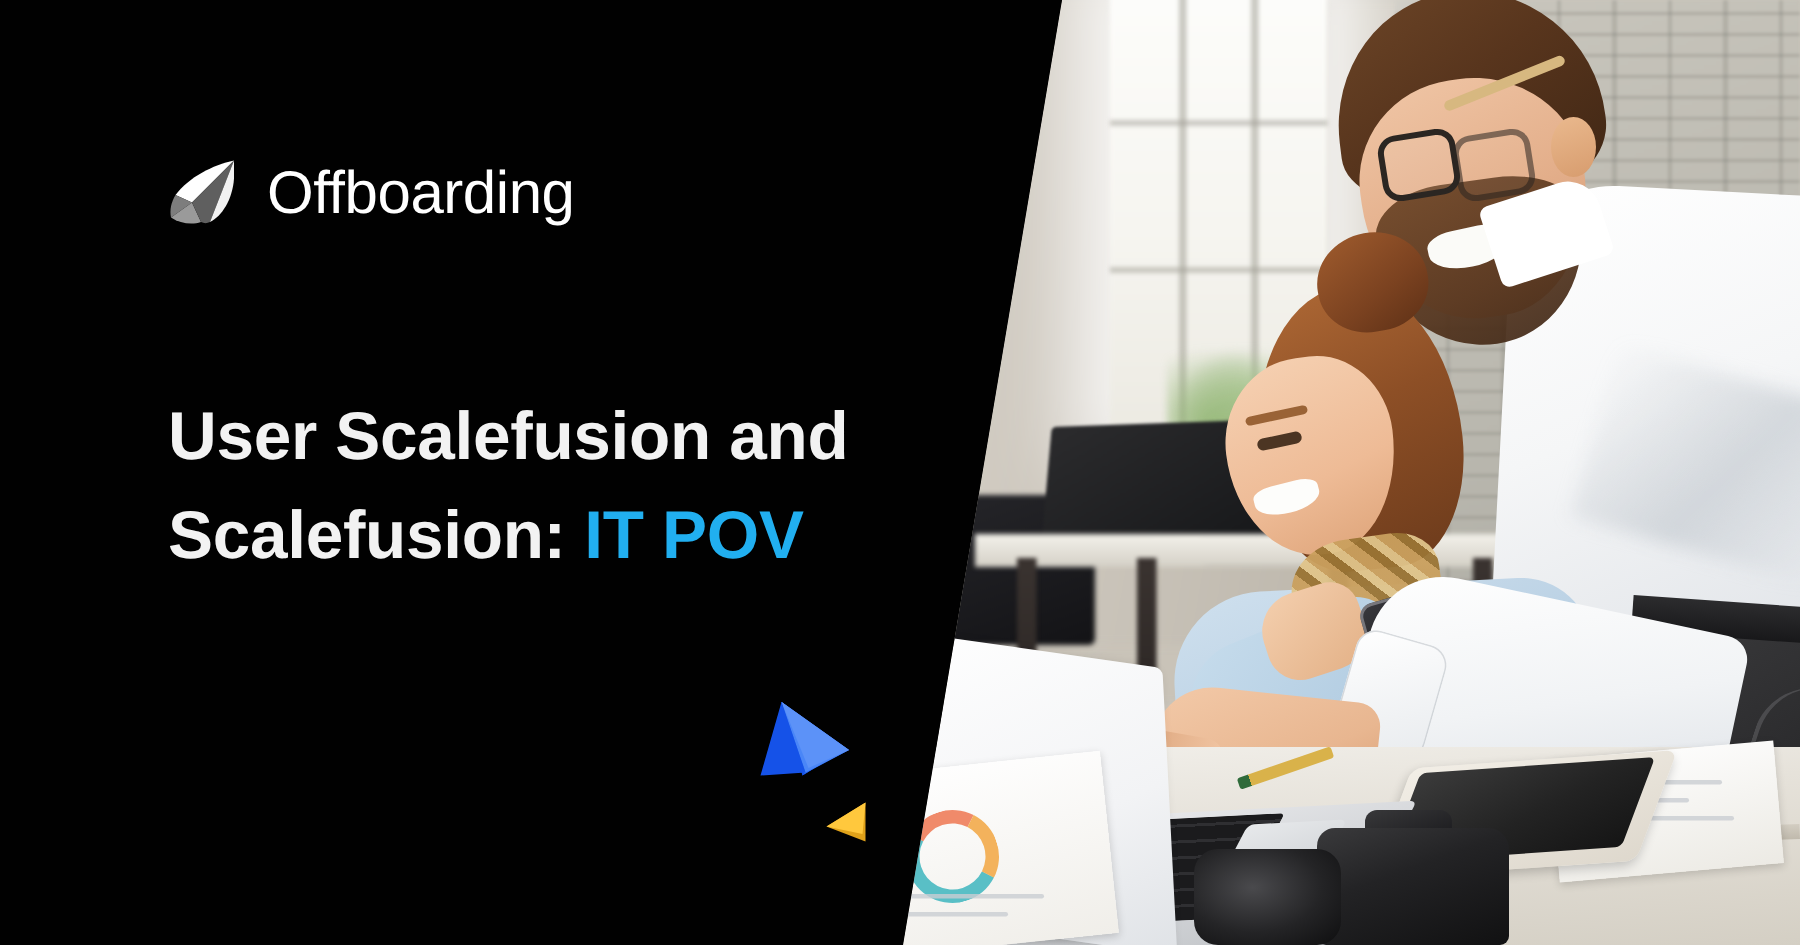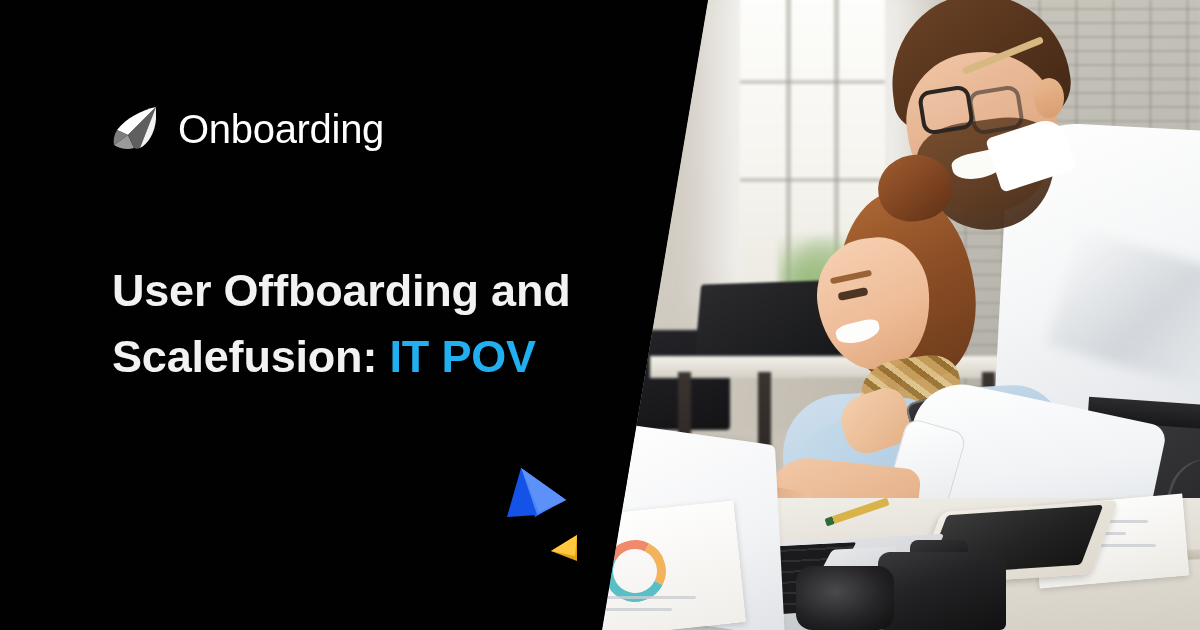--- a/index.html
+++ b/index.html
@@ -543,25 +543,25 @@
   <div id="dark-panel">
 
     <div id="logo-row">
       <svg id="logo-mark" viewBox="0 0 46 48">
         <path d="M44 2 C30 5 14 13 5 25 L16 30 Z" fill="#ffffff"></path>
         <path d="M5 25 C2 30 1 35 2 40 L16 30 Z" fill="#7d7d7d"></path>
         <path d="M16 30 L2 40 C8 44 16 45 22 43 Z" fill="#9a9a9a"></path>
         <path d="M44 2 L16 30 L22 43 C24 44 26 44 28 43 Z" fill="#5f5f5f"></path>
         <path d="M44 2 L28 43 C36 39 43 28 44 14 Z" fill="#f2f2f2"></path>
       </svg>
-      <span id="logo-word">Onboarding</span>
+      <span id="logo-word">Offboarding</span>
     </div>
 
     <div id="headline">
-      <div>User Offboarding and</div>
+      <div>User Scalefusion and</div>
       <div><span>Scalefusion:</span> <span class="accent">IT POV</span></div>
     </div>
 
     <svg id="shapes" viewBox="0 0 120 120">
       <polygon points="34,13 48,62 75,45" fill="#1552E8"></polygon>
       <polygon points="34,13 75,45 48,62" fill="#1552E8"></polygon>
       <polygon points="34,13 79,45 49,61" fill="#2C6BF0"></polygon>
       <polygon points="34,13 79,45 50,60" fill="#4A86F7"></polygon>
       <polygon points="34,13 79,45 52,57" fill="#5C92F8"></polygon>
       <polygon points="20,62 34,13 50,60" fill="#1552E8"></polygon>

